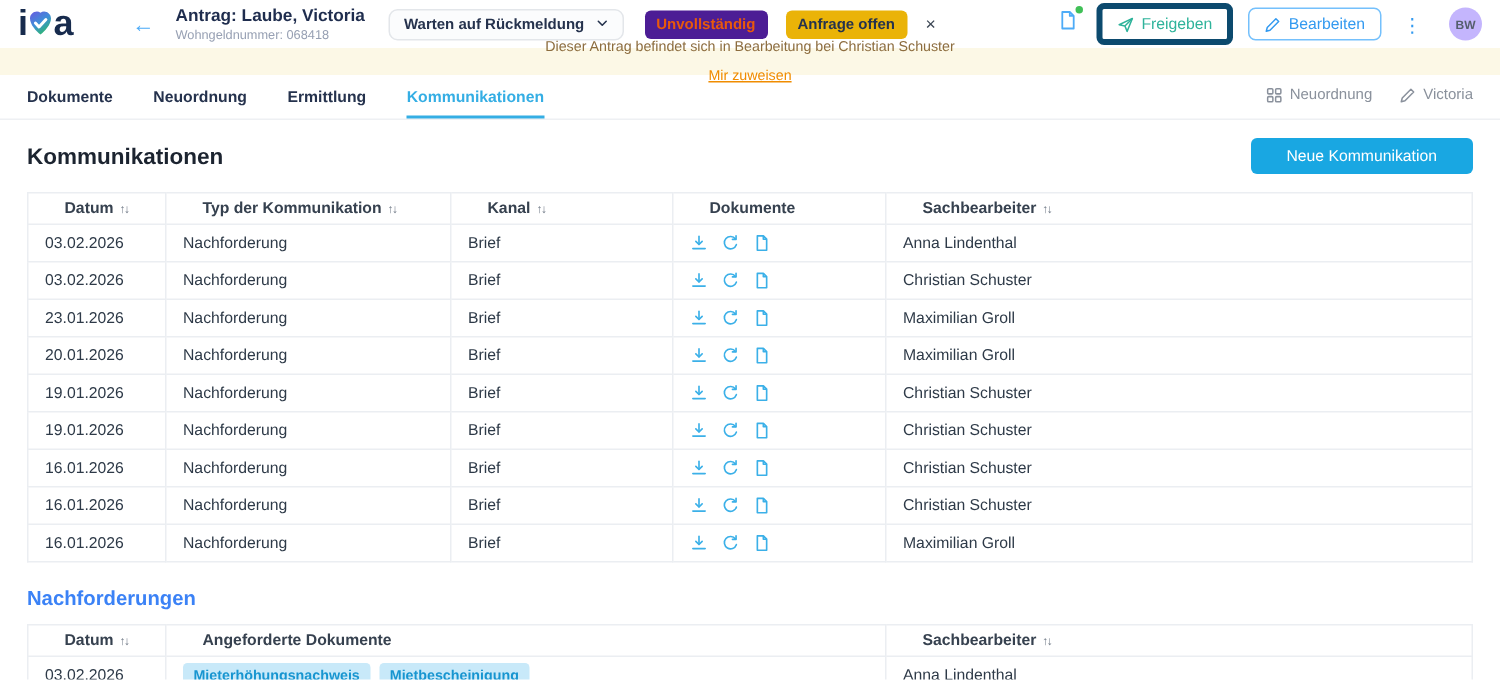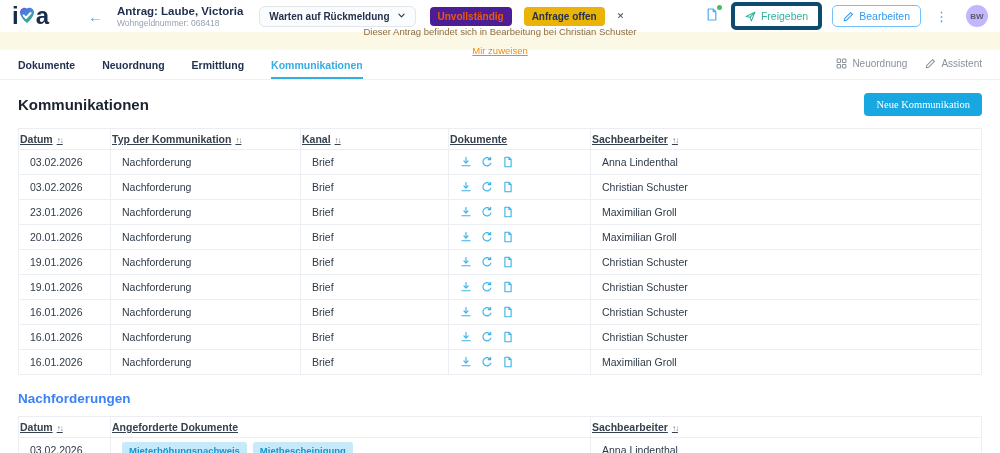--- a/index.html
+++ b/index.html
@@ -43,24 +43,24 @@
     border-bottom: 2.5px solid transparent; padding-top: 2px; cursor: pointer; }
   .tab.active { color: #35aee4; border-bottom-color: #35aee4; }
   .tab-tools { margin-left: auto; display: flex; gap: 18px; align-items: center; }
   .tool { display: flex; align-items: flex-start; gap: 5px; font-size: 10px; color: #8a919c; cursor: pointer; }
 
   
   .content { padding: 0 18px; }
   .section-head { display: flex; justify-content: space-between; align-items: center; margin-top: 12px; height: 24px; }
   h1 { font-size: 15px; color: #1c2430; }
   .btn-primary { background: #19a7e2; color: #fff; font-size: 10.5px; border: none; border-radius: 4px;
-    padding: 6px 12px; cursor: pointer; font-family: Liberation Serif, serif; }
+    padding: 6px 24px; cursor: pointer; font-family: Liberation Sans, sans-serif; }
   table { width: 100%; border-collapse: collapse; margin-top: 12px; }
   th, td { border: 1px solid #ebeef2; font-size: 10.5px; text-align: left; padding: 6px 11px; color: #2e3a48; vertical-align: middle; }
-  th { font-weight: bold; color: #36414f; padding: 4px 1px; white-space: nowrap; text-decoration: underline; }
+  th { font-weight: bold; color: #36414f; padding: 4px 24px; white-space: nowrap; }
   .sort { font-size: 8px; color: #707a87; margin-left: 4px; letter-spacing: -1px; cursor: pointer; }
   .doc-icons { display: flex; gap: 9px; align-items: center; }
   .icon-btn { cursor: pointer; display: inline-flex; }
   h2 { font-size: 13.5px; color: #3b82f6; margin-top: 16px; }
   table.second { margin-top: 10px; }
   td.docs-cell { padding: 2px 11px; }
   .tags { display: flex; gap: 6px; }
   .tag { background: #c8e9f9; color: #1795d0; font-size: 9.5px; font-weight: bold; padding: 3px 7px;
     border-radius: 3px; white-space: nowrap; }
 </style>
@@ -143,21 +143,21 @@
               <rect x="1.2" y="7" width="3.8" height="3.8" rx="0.8"></rect>
               <rect x="7" y="7" width="3.8" height="3.8" rx="0.8"></rect>
             </g>
           </svg></span>
         <span>Neuordnung</span>
       </div>
       <div class="tool">
         <span><svg width="11" height="11" viewBox="0 0 12 12">
             <path d="M8.3 1.7l2 2-6.3 6.3-2.7.7.7-2.7z" fill="none" stroke="#8a919c" stroke-width="1.1" stroke-linejoin="round"></path>
           </svg></span>
-        <span>Assistent</span>
+        <span>Victoria</span>
       </div>
     </div>
 </nav>
 
 <main class="content">
 
   <div class="section-head">
     <h1>Kommunikationen</h1>
     <button class="btn-primary">Neue Kommunikation</button>
   </div>

